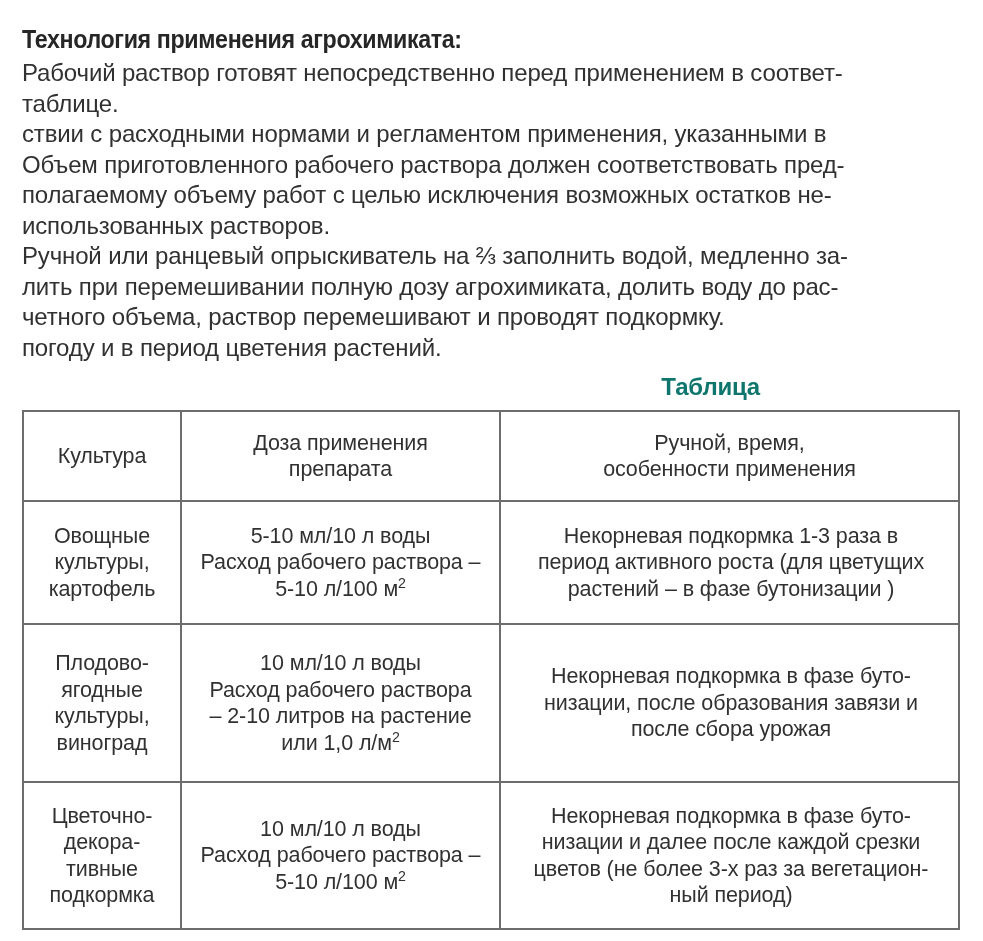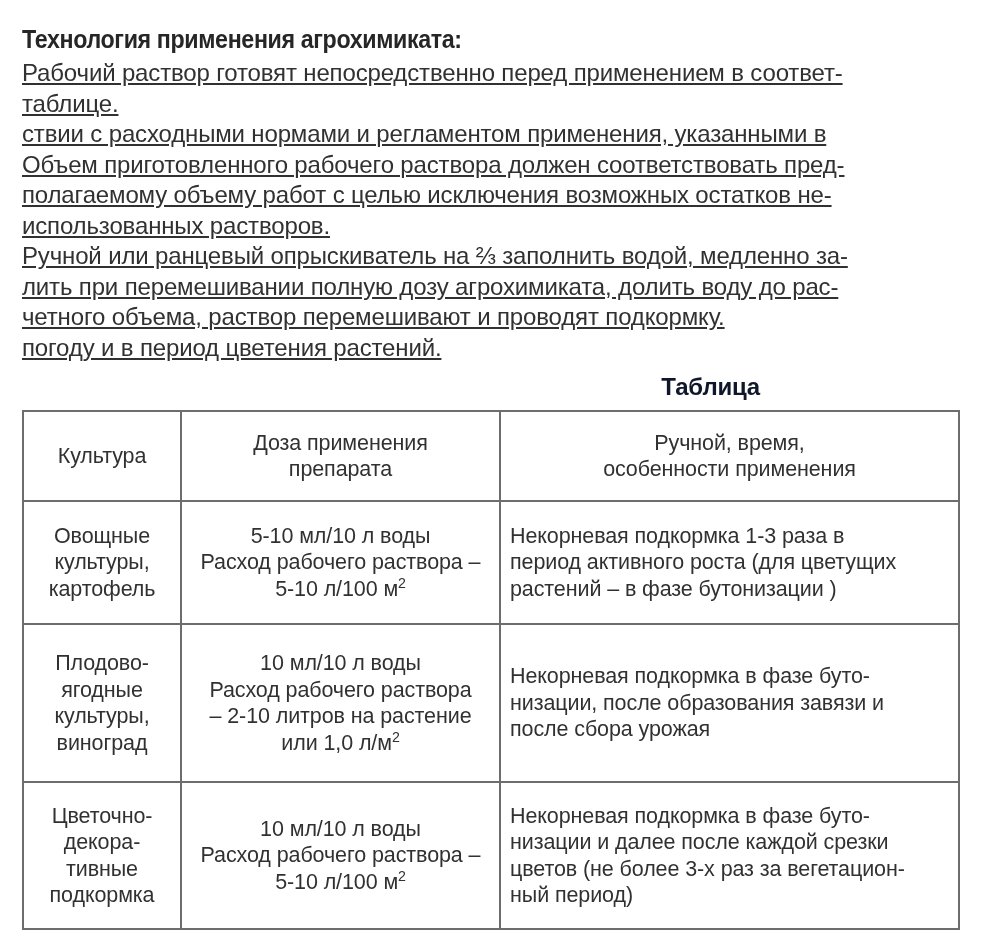--- a/index.html
+++ b/index.html
@@ -43,39 +43,38 @@
   
   .body-block {
     margin-top: 4px;
   }
   .para {
     font-size: 24px;
     line-height: 30.5px;
     color: #313131;
     margin: 0;
     letter-spacing: -0.15px;
-    text-decoration: underline;
   }
   .para .ln {
     display: block;
     white-space: nowrap;
   }
   .para .ln.justify {
     display: flex;
     justify-content: space-between;
     width: 936px;
   }
   .para .ln.justify > span { display: inline-block; }
 
   
   .table-caption {
     font-size: 24px;
     font-weight: bold;
     text-align: right;
-    color: #0f172a;
+    color: #0f766e;
     margin: 10px 0 0 0;
     padding-right: 2px;
     letter-spacing: -0.2px;
   }
 
   
   .table-wrap {
     margin-top: 9px;
     width: 936px;
   }
@@ -96,21 +95,21 @@
     vertical-align: middle;
     letter-spacing: -0.1px;
     padding: 6px 6px;
   }
   table.spec td.col-culture,
   table.spec td.col-dose,
   table.spec td.head {
     text-align: center;
   }
   table.spec td.col-method {
-    text-align: left;
+    text-align: center;
     padding-left: 9px;
     padding-right: 6px;
   }
   table.spec tr.header-row td {
     height: 76px;
   }
   table.spec tr.data-row-1 td { height: 109px; }
   table.spec tr.data-row-2 td { height: 144px; }
   table.spec tr.data-row-3 td { height: 133px; }
 

